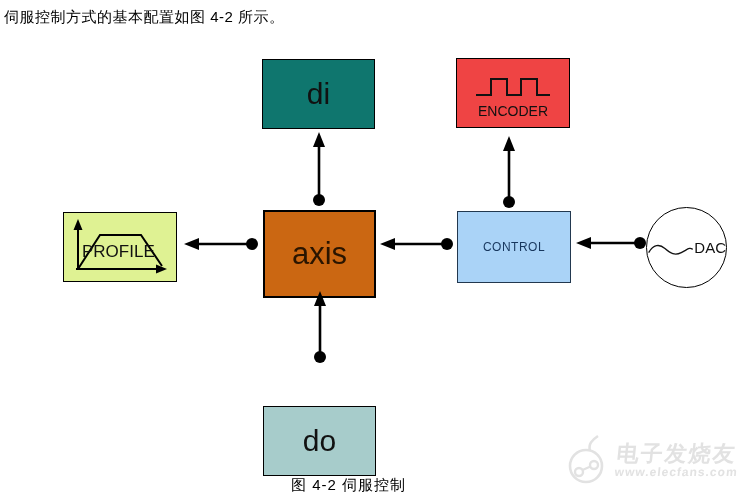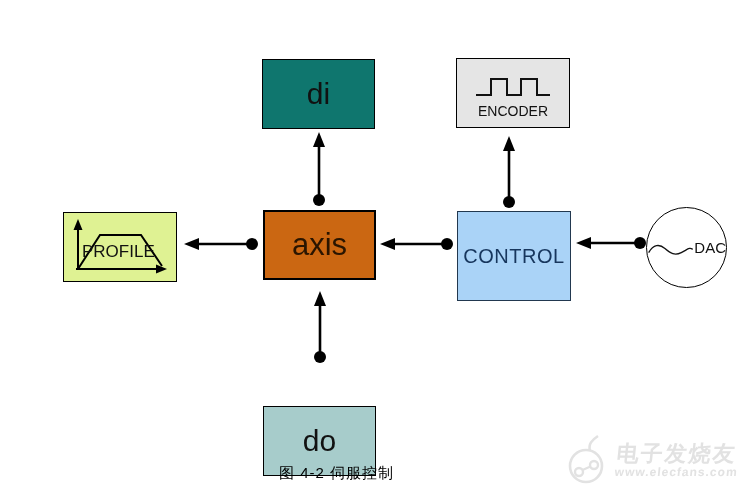--- a/index.html
+++ b/index.html
@@ -11,61 +11,62 @@
     position:absolute;left:4px;top:8px;margin:0;
     font-size:15px;color:#000;letter-spacing:0.5px;
   }
   
   .box{
     position:absolute;box-sizing:border-box;border:1.6px solid #000;
     display:flex;align-items:center;justify-content:center;color:#111;
   }
   .box-di{left:262px;top:59px;width:113px;height:70px;background:#0f766e;font-size:30px;}
   .box-encoder{
-    left:456px;top:58px;width:114px;height:70px;background:#e5e5e5;
+    left:456px;top:58px;width:114px;height:70px;background:#ef4444;
     flex-direction:column;font-size:14px;gap:1px;padding-top:6px;
   }
   .box-axis{
-    left:263px;top:210px;width:113px;height:70px;background:#cb6712;
+    left:263px;top:210px;width:113px;height:88px;background:#cb6712;
     border-width:2px;font-size:31px;color:#2a1500;
   }
   .box-control{
-    left:457px;top:211px;width:114px;height:90px;background:#aad3f7;
-    border-color:#22384f;font-size:20px;color:#17365d;letter-spacing:0.5px;
+    left:457px;top:211px;width:114px;height:72px;background:#aad3f7;
+    border-color:#22384f;font-size:12px;color:#17365d;letter-spacing:0.5px;
   }
   .box-profile{left:63px;top:212px;width:114px;height:70px;background:#dff293;padding:0;}
   .box-do{left:263px;top:370px;width:113px;height:70px;background:#a7cccb;font-size:30px;margin-top:36px;}
   .circle-dac{
     position:absolute;left:646px;top:207px;width:81px;height:81px;border-radius:50%;
     box-sizing:border-box;border:1.6px solid #000;background:#fff;
     display:flex;flex-direction:row;align-items:center;justify-content:center;
     font-size:15px;color:#111;gap:0;
   }
   .circle-dac svg{margin-top:6px;}
   
   .arrows{position:absolute;left:0;top:0;pointer-events:none;}
   
   .caption{
-    position:absolute;left:279px;top:464px;margin:0;
+    position:absolute;left:279px;top:464px;margin:12px;
     font-size:15px;color:#000;letter-spacing:1px;
   }
   
   .watermark{
     position:absolute;right:4px;bottom:8px;display:flex;align-items:center;
     color:#e2e2e2;gap:4px;
   }
   .wm-text{display:flex;flex-direction:column;align-items:flex-start;transform:skewX(-6deg);}
   .wm-name{font-size:22px;font-weight:bold;letter-spacing:2px;line-height:24px;}
   .wm-url{font-size:12px;font-weight:bold;letter-spacing:1px;line-height:13px;}
 </style>
 </head>
 <body>
 
 <div class="page">
 
+  <p class="header-text">伺服控制方式的基本配置如图 4-2 所示。</p>
 
   <div>
 
     <div class="box box-di">
       <span>di</span>
     </div>
 
     <div class="box box-encoder">
       <svg width="82" height="28" viewBox="0 0 82 28">
         <path d="M 4 21 H 19 V 5 H 35 V 21 H 49 V 5 H 65 V 21 H 78" fill="none" stroke="#111" stroke-width="2"></path>

